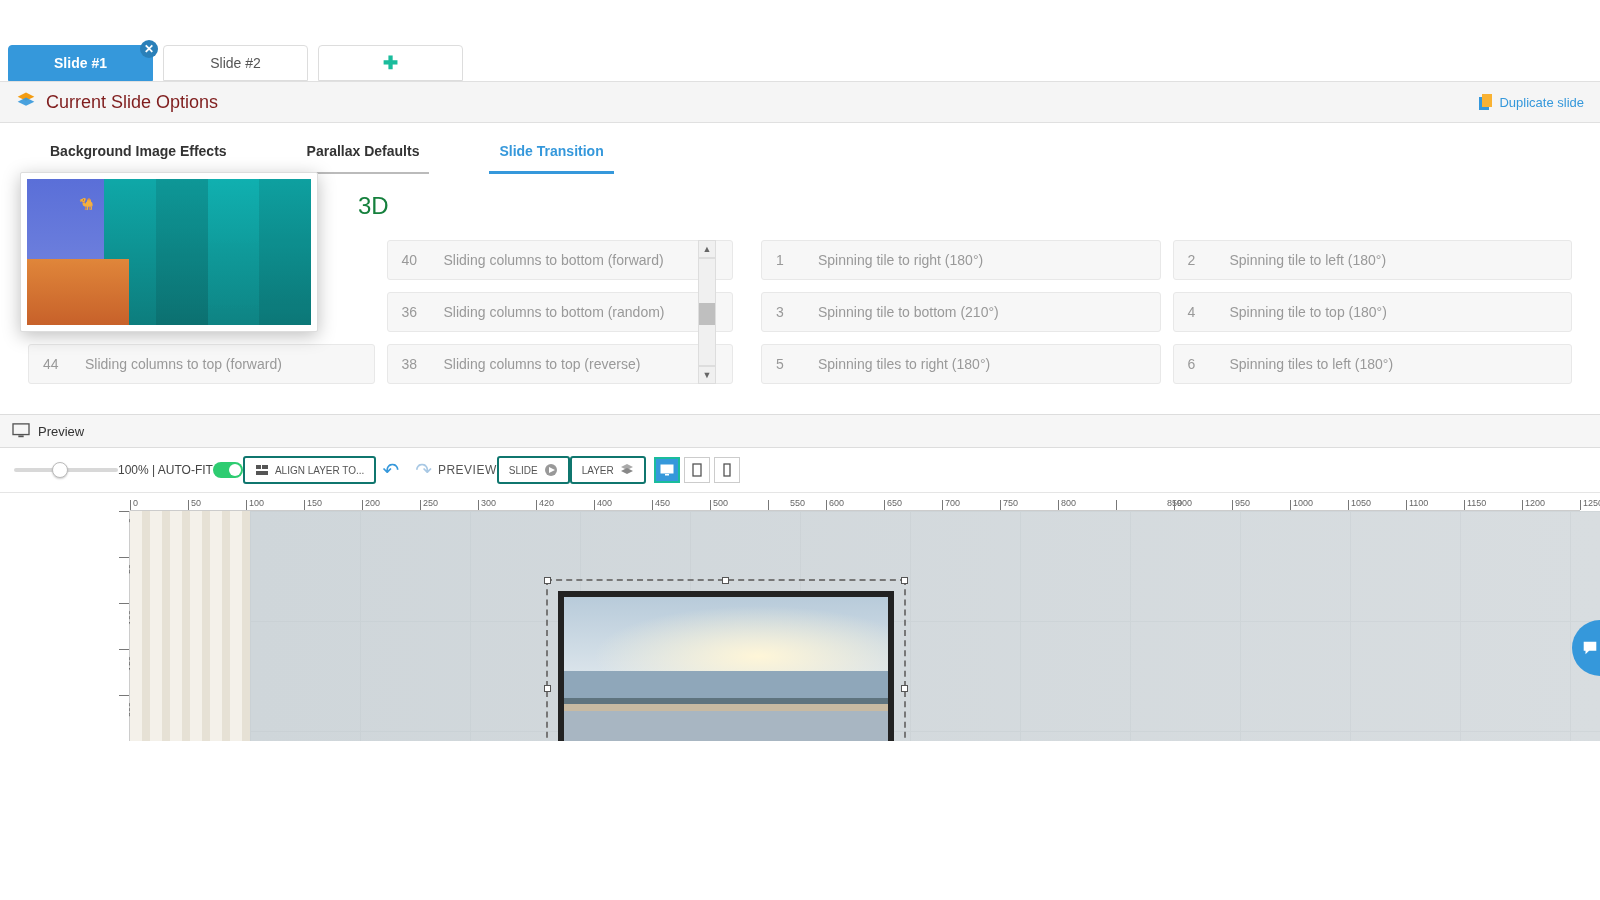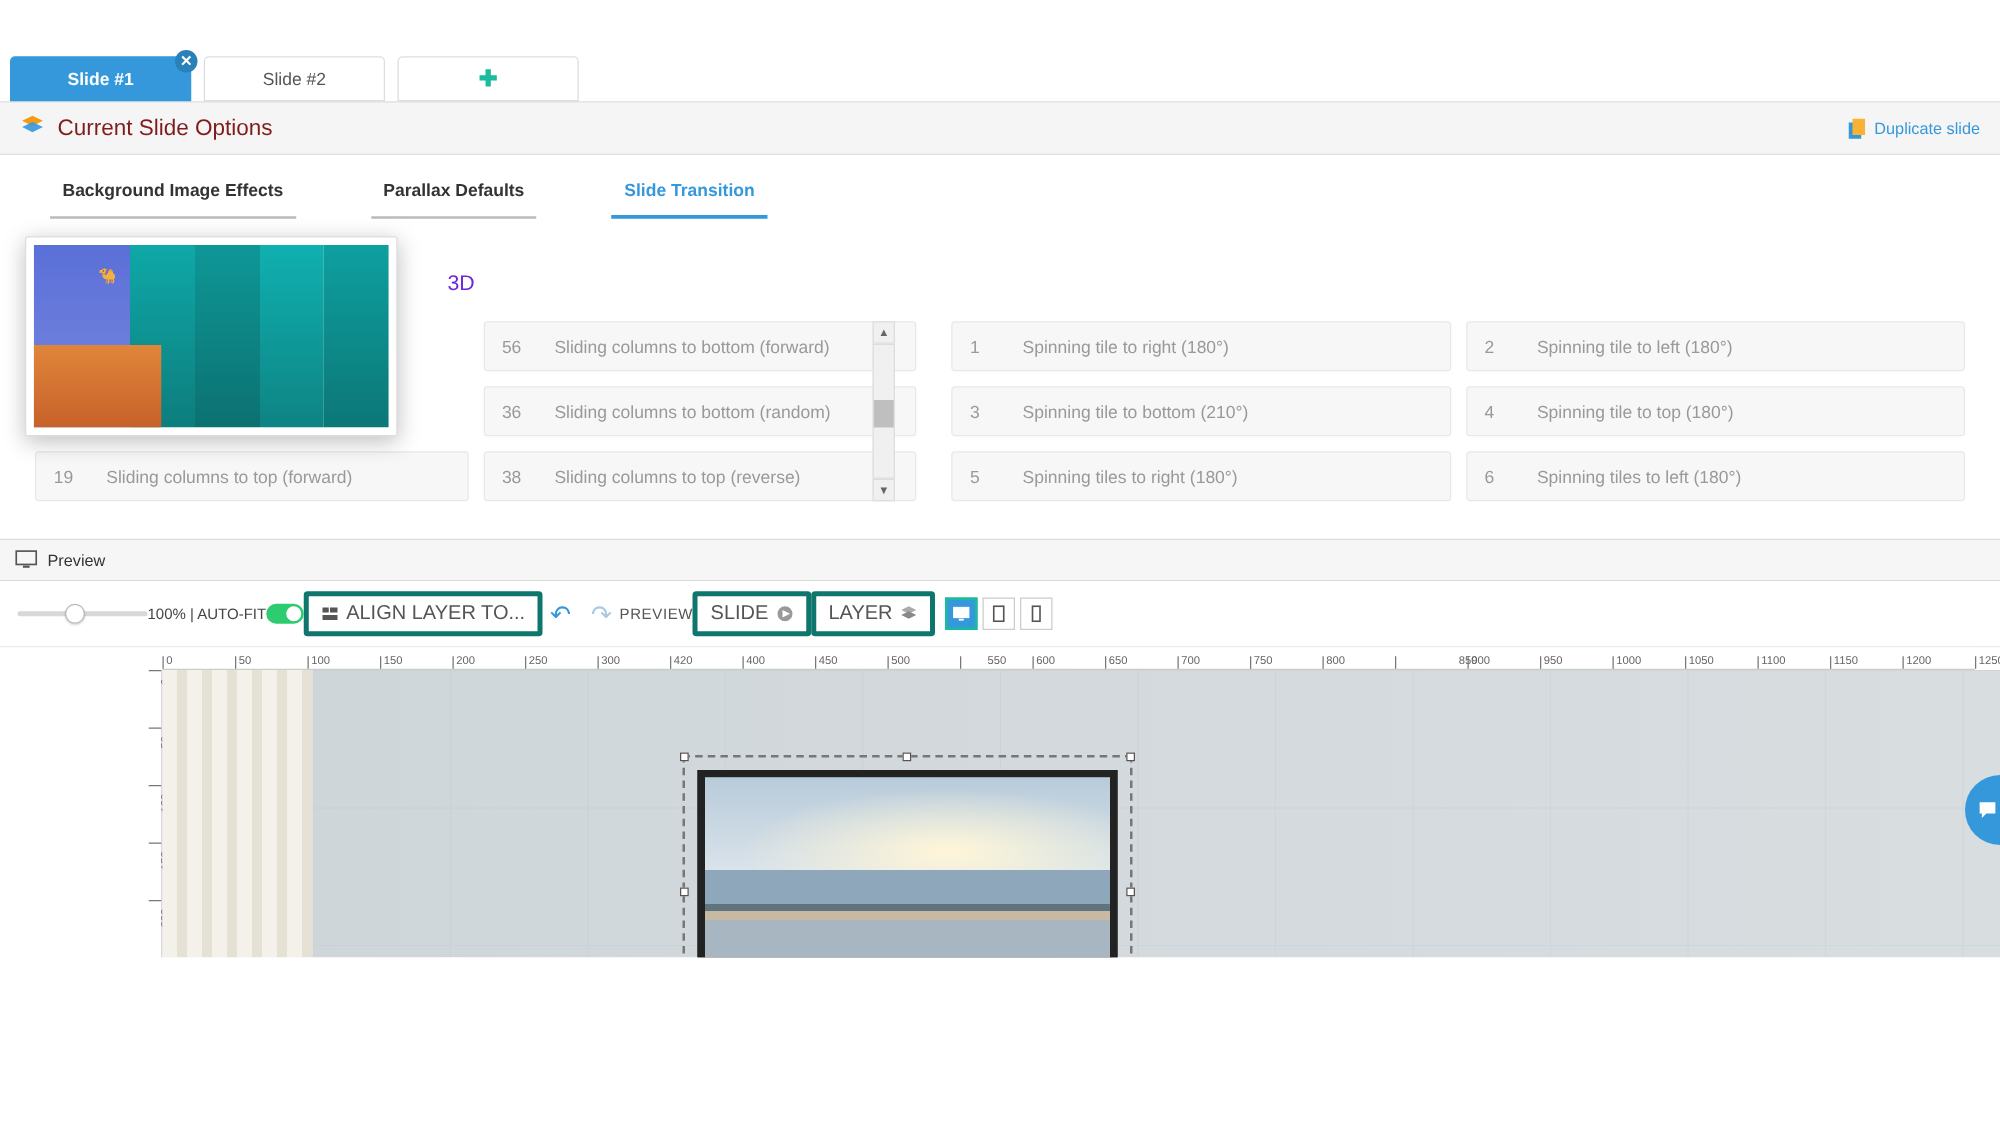--- a/index.html
+++ b/index.html
@@ -21,21 +21,21 @@
 
 .sub-tabs { display: flex; gap: 60px; padding: 12px 16px 0 40px; }
 .sub-tab { font-size: 14px; color: #333; padding: 8px 10px 12px; cursor: pointer; border-bottom: 2px solid #bbb; font-weight: 600; }
 .sub-tab.active { color: #3598db; border-bottom: 3px solid #3598db; }
 
 .transition-area { position: relative; padding: 18px 28px 30px; }
 .heading-row { display: flex; }
 .col-left { width: 730px; }
 .col-right { flex: 1; }
 .heading-2d { font-size: 20px; color: #222; margin-left: 350px; margin-bottom: 20px; }
-.heading-3d { font-size: 17px; color: #6d28d9; margin-left: 330px; margin-bottom: 20px; margin-top: 24px; }
+.heading-3d { font-size: 24px; color: #15803d; margin-left: 330px; margin-bottom: 20px; }
 
 .grid-wrap { display: flex; gap: 28px; }
 .grid-2d { width: 705px; display: grid; grid-template-columns: 1fr 1fr; gap: 12px 12px; position: relative; }
 .grid-3d { flex: 1; display: grid; grid-template-columns: 1fr 1fr; gap: 12px 12px; }
 .item { background: #f7f7f7; border: 1px solid #e8e8e8; border-radius: 3px; height: 40px; display: flex; align-items: center; padding: 0 14px; gap: 24px; font-size: 14px; color: #999; cursor: pointer; }
 .item .num { min-width: 18px; }
 .item.covered { opacity: 0; }
 
 .tooltip-card { position: absolute; top: -68px; left: -8px; width: 298px; height: 160px; background: #fff; border: 1px solid #ddd; box-shadow: 0 4px 18px rgba(0,0,0,0.25); padding: 6px; border-radius: 2px; }
 .tooltip-img { width: 100%; height: 100%; position: relative; display: flex; overflow: hidden; }
@@ -53,21 +53,21 @@
 .preview-section { border-top: 1px solid #ddd; background: #fdfdfd; }
 .preview-header { display: flex; align-items: center; gap: 8px; padding: 8px 12px; background: #f6f6f6; border-bottom: 1px solid #ddd; font-size: 13px; }
 .preview-header .mon-icon { width: 18px; height: 16px; }
 
 .toolbar-row { display: flex; align-items: center; padding: 8px 14px; border-bottom: 1px solid #e5e5e5; background: #fff; }
 .zoom-slider { width: 104px; height: 4px; background: #d8d8d8; border-radius: 2px; position: relative; }
 .zoom-handle { position: absolute; top: -6px; left: 38px; width: 16px; height: 16px; background: #fff; border: 1px solid #bbb; border-radius: 50%; box-shadow: 0 1px 2px rgba(0,0,0,0.2); }
 .zoom-label { font-size: 12px; color: #444; }
 .toggle { width: 30px; height: 16px; background: #2ecc71; border-radius: 8px; position: relative; }
 .toggle::after { content: ''; position: absolute; right: 2px; top: 2px; width: 12px; height: 12px; background: #fff; border-radius: 50%; }
-.btn { display: flex; align-items: center; gap: 6px; border: 4px solid #0f766e; border-radius: 3px; padding: 5px 10px; font-size: 16px; color: #555; background: #fff; cursor: pointer; }
+.btn { display: flex; align-items: center; gap: 6px; border: 2px solid #0f766e; border-radius: 3px; padding: 5px 10px; font-size: 10px; color: #555; background: #fff; cursor: pointer; }
 .undo-redo { display: flex; gap: 16px; padding: 0 6px; }
 .arrow-ico { font-size: 20px; }
 .undo { color: #3598db; }
 .redo { color: #a8c8e4; }
 .label-plain { font-size: 12px; color: #555; letter-spacing: 0.5px; }
 .device-group { display: flex; gap: 4px; margin-left: 8px; }
 .dev-btn { width: 26px; height: 26px; border: 1px solid #ccc; display: flex; align-items: center; justify-content: center; cursor: pointer; background: #fff; }
 .dev-btn.active { background: #3598db; border: 2px solid #1abc9c; }
 .dev-svg { width: 14px; height: 14px; }
 
@@ -143,33 +143,33 @@
   </div>
 
   <div class="grid-wrap">
     <div style="position:relative; width:705px;">
       <div class="grid-2d">
         <div class="item covered">
             <span class="num">33</span>
             <span></span>
           </div>
         <div class="item">
-            <span class="num">56</span>
+            <span class="num">40</span>
             <span>Sliding columns to bottom (forward)</span>
           </div>
         <div class="item covered">
             <span class="num">35</span>
             <span></span>
           </div>
         <div class="item">
             <span class="num">36</span>
             <span>Sliding columns to bottom (random)</span>
           </div>
         <div class="item">
-            <span class="num">19</span>
+            <span class="num">44</span>
             <span>Sliding columns to top (forward)</span>
           </div>
         <div class="item">
             <span class="num">38</span>
             <span>Sliding columns to top (reverse)</span>
           </div>
       </div>
 
       <div class="tooltip-card">
         <div class="tooltip-img">

